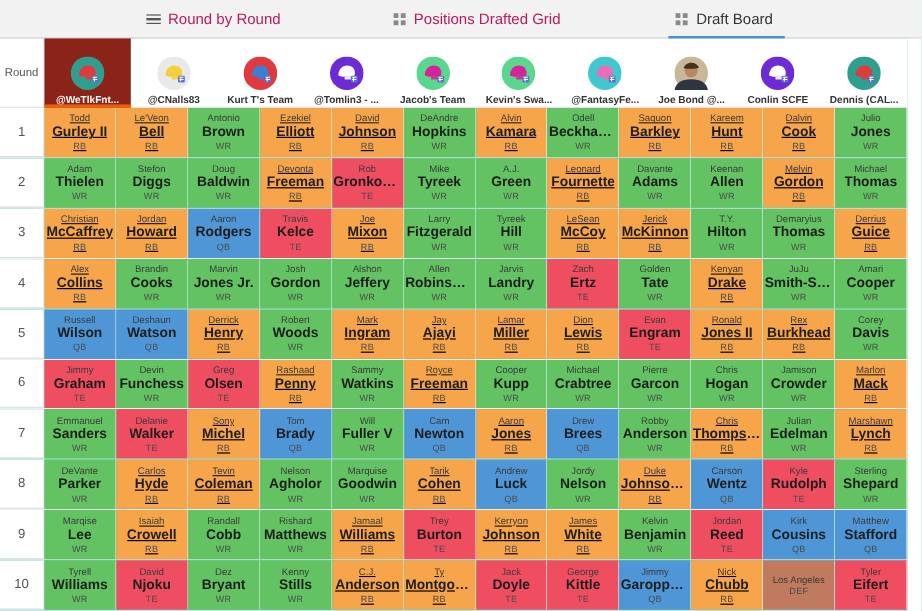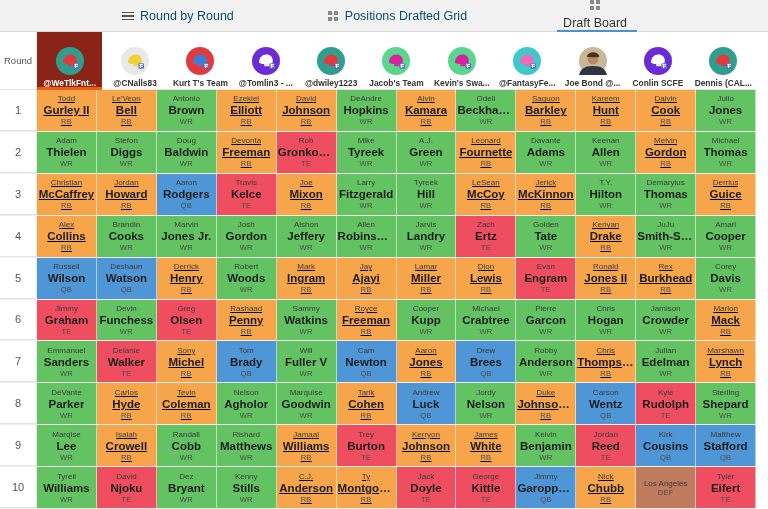--- a/index.html
+++ b/index.html
@@ -24,29 +24,29 @@
     align-items: stretch;
     width: 100%;
     padding-left: 122px;
   }
   .tab {
     display: flex;
     align-items: center;
     gap: 6px;
     padding: 0 34px 0 0;
     font-size: 12.5px;
-    color: #0c4a6e;
+    color: #be185d;
     cursor: pointer;
     position: relative;
     height: 32px;
     white-space: nowrap;
   }
   .tab.t1 { margin-right: 60px; }
   .tab.t2 { margin-right: 62px; }
-  .tab.active { color: #333; flex-direction: column; }
+  .tab.active { color: #333; }
   .tab.active::after {
     content: "";
     position: absolute;
     left: -6px; right: 24px; bottom: 0;
     height: 2px;
     background: #4a90d9;
   }
   .ic-hamburger {
     width: 12px; height: 9px;
     display: inline-block;
@@ -286,32 +286,20 @@
               <path d="M12.2 17h8.4v2.2h-8.4z" fill="#ffffff" opacity=".9"></path>
               <rect x="17.4" y="16.2" width="5.6" height="5.6" rx="1.1" fill="#5b6fc4"></rect>
               <path d="M18.4 17.4h3.6M18.4 19.2h3.6M19.6 17.4v3.6" stroke="#fff" stroke-width=".9"></path>
             </svg>
           </div>
           <div class="tname">@Tomlin3 - ...</div>
         </div>
         <div class="hdr-team">
           <div class="avatar">
             <svg width="28" height="28" viewBox="0 0 28 28">
-              <circle cx="14" cy="14" r="14" fill="#2f9e8f"></circle>
-              <path d="M7 15.5c0-4.6 3.2-8 7.4-8 3.9 0 6.4 2.6 6.4 6.1 0 1.4-.3 2.5-.8 3.4H13c-3.2 0-6-.6-6-1.5z" fill="#e03a3e"></path>
-              <path d="M12.2 17h8.4v2.2h-8.4z" fill="#e03a3e" opacity=".9"></path>
-              <rect x="17.4" y="16.2" width="5.6" height="5.6" rx="1.1" fill="#5b6fc4"></rect>
-              <path d="M18.4 17.4h3.6M18.4 19.2h3.6M19.6 17.4v3.6" stroke="#fff" stroke-width=".9"></path>
-            </svg>
-          </div>
-          <div class="tname">@dwiley1223</div>
-        </div>
-        <div class="hdr-team">
-          <div class="avatar">
-            <svg width="28" height="28" viewBox="0 0 28 28">
               <circle cx="14" cy="14" r="14" fill="#5ad68f"></circle>
               <path d="M7 15.5c0-4.6 3.2-8 7.4-8 3.9 0 6.4 2.6 6.4 6.1 0 1.4-.3 2.5-.8 3.4H13c-3.2 0-6-.6-6-1.5z" fill="#d6239b"></path>
               <path d="M12.2 17h8.4v2.2h-8.4z" fill="#d6239b" opacity=".9"></path>
               <rect x="17.4" y="16.2" width="5.6" height="5.6" rx="1.1" fill="#5b6fc4"></rect>
               <path d="M18.4 17.4h3.6M18.4 19.2h3.6M19.6 17.4v3.6" stroke="#fff" stroke-width=".9"></path>
             </svg>
           </div>
           <div class="tname">Jacob's Team</div>
         </div>
         <div class="hdr-team">

